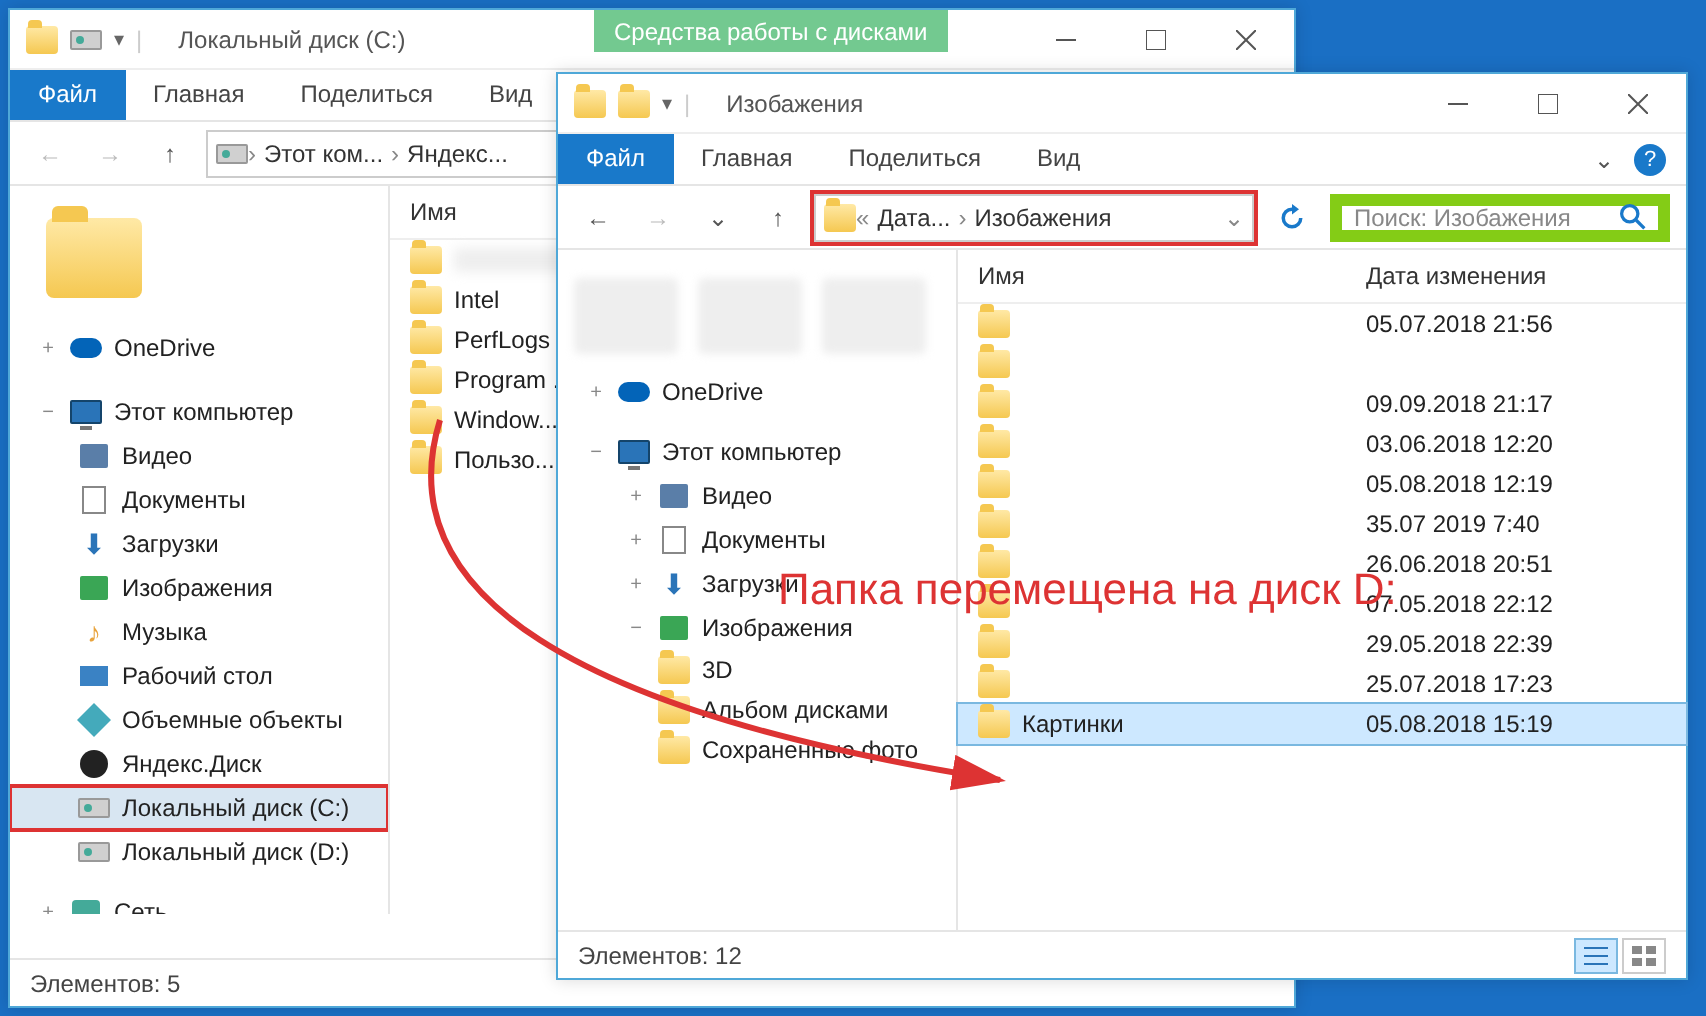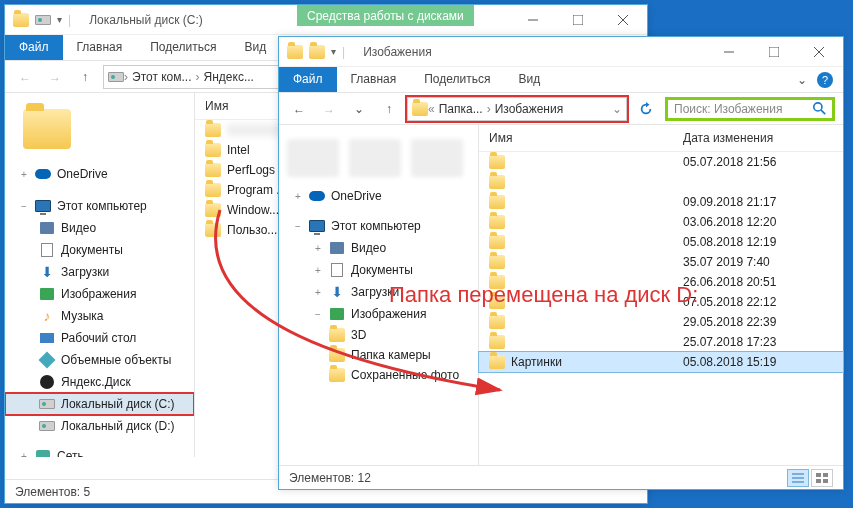--- a/index.html
+++ b/index.html
@@ -23,21 +23,21 @@
 .ribbon .chevr{margin-left:auto;display:flex;align-items:center;gap:10px;padding-right:10px;color:#555}
 .help-circle{width:16px;height:16px;border-radius:50%;background:#1979ca;color:#fff;display:flex;align-items:center;justify-content:center;font-size:11px}
 .navbar{height:32px;display:flex;align-items:center;gap:6px;padding:0 8px;border-bottom:1px solid #e5e5e5}
 .navbar .nav-btn{width:24px;height:24px;display:flex;align-items:center;justify-content:center;color:#555}
 .navbar .nav-btn.disabled{color:#bbb}
 .addr{flex:1;height:24px;border:1px solid #ccc;display:flex;align-items:center;padding:0 4px;background:#fff}
 .addr.highlight{outline:2px solid #d33;outline-offset:0}
 .addr .crumb{display:flex;align-items:center;gap:2px;padding:0 4px;color:#333}
 .addr .sep{color:#888}
 .refresh-ico{width:14px;height:14px;color:#1979ca;margin:0 6px}
-.search{width:170px;height:24px;border:3px solid #84cc16;display:flex;align-items:center;padding:0 6px;color:#888}
+.search{width:170px;height:24px;border:6px solid #84cc16;display:flex;align-items:center;padding:0 6px;color:#888}
 .search svg{width:13px;height:13px;margin-left:auto;color:#1979ca}
 .body{display:flex;height:calc(100% - 110px)}
 .window.back .body{height:calc(100% - 134px)}
 .sidebar{width:190px;border-right:1px solid #e5e5e5;padding:6px 0;overflow:hidden}
 .window.front .sidebar{width:200px}
 .tree-item{display:flex;align-items:center;gap:6px;padding:3px 8px 3px 14px;color:#222}
 .tree-item.sub{padding-left:34px}
 .tree-item.sub2{padding-left:50px}
 .tree-item .exp{width:10px;text-align:center;color:#888;font-size:10px}
 .tree-item .ico{width:16px;height:16px;display:flex;align-items:center;justify-content:center}
@@ -290,21 +290,21 @@
       </div>
   </div>
   <div class="navbar">
     <div class="nav-btn">←</div>
     <div class="nav-btn disabled">→</div>
     <div class="nav-btn">⌄</div>
     <div class="nav-btn">↑</div>
     <div class="addr highlight">
       <span class="folder-icon-sm"></span>
       <span class="sep">«</span>
-      <span class="crumb">Папка...</span>
+      <span class="crumb">Дата...</span>
       <span class="sep">›</span>
       <span class="crumb">Изобажения</span>
       <span style="margin-left:auto;color:#888">⌄</span>
     </div>
     <svg class="refresh-ico" viewBox="0 0 16 16">
         <path d="M8 2a6 6 0 106 6h-2a4 4 0 11-4-4V2z" fill="currentColor"></path>
         <path d="M8 0l4 3-4 3V0z" fill="currentColor"></path>
       </svg>
     <div class="search">
       <span>Поиск: Изобажения</span>
@@ -361,21 +361,21 @@
             <span class="ico-img"></span>
           </span>
           <span>Изображения</span>
         </div>
       <div class="tree-item sub2">
           <span class="folder-icon-sm"></span>
           <span>3D</span>
         </div>
       <div class="tree-item sub2">
           <span class="folder-icon-sm"></span>
-          <span>Папка камеры</span>
+          <span>Альбом дисками</span>
         </div>
       <div class="tree-item sub2">
           <span class="folder-icon-sm"></span>
           <span>Сохраненные фото</span>
         </div>
     </div>
     <div class="content">
       <div class="content-header">
         <span class="col-name">Имя</span>
         <span class="col-date">Дата изменения</span>

